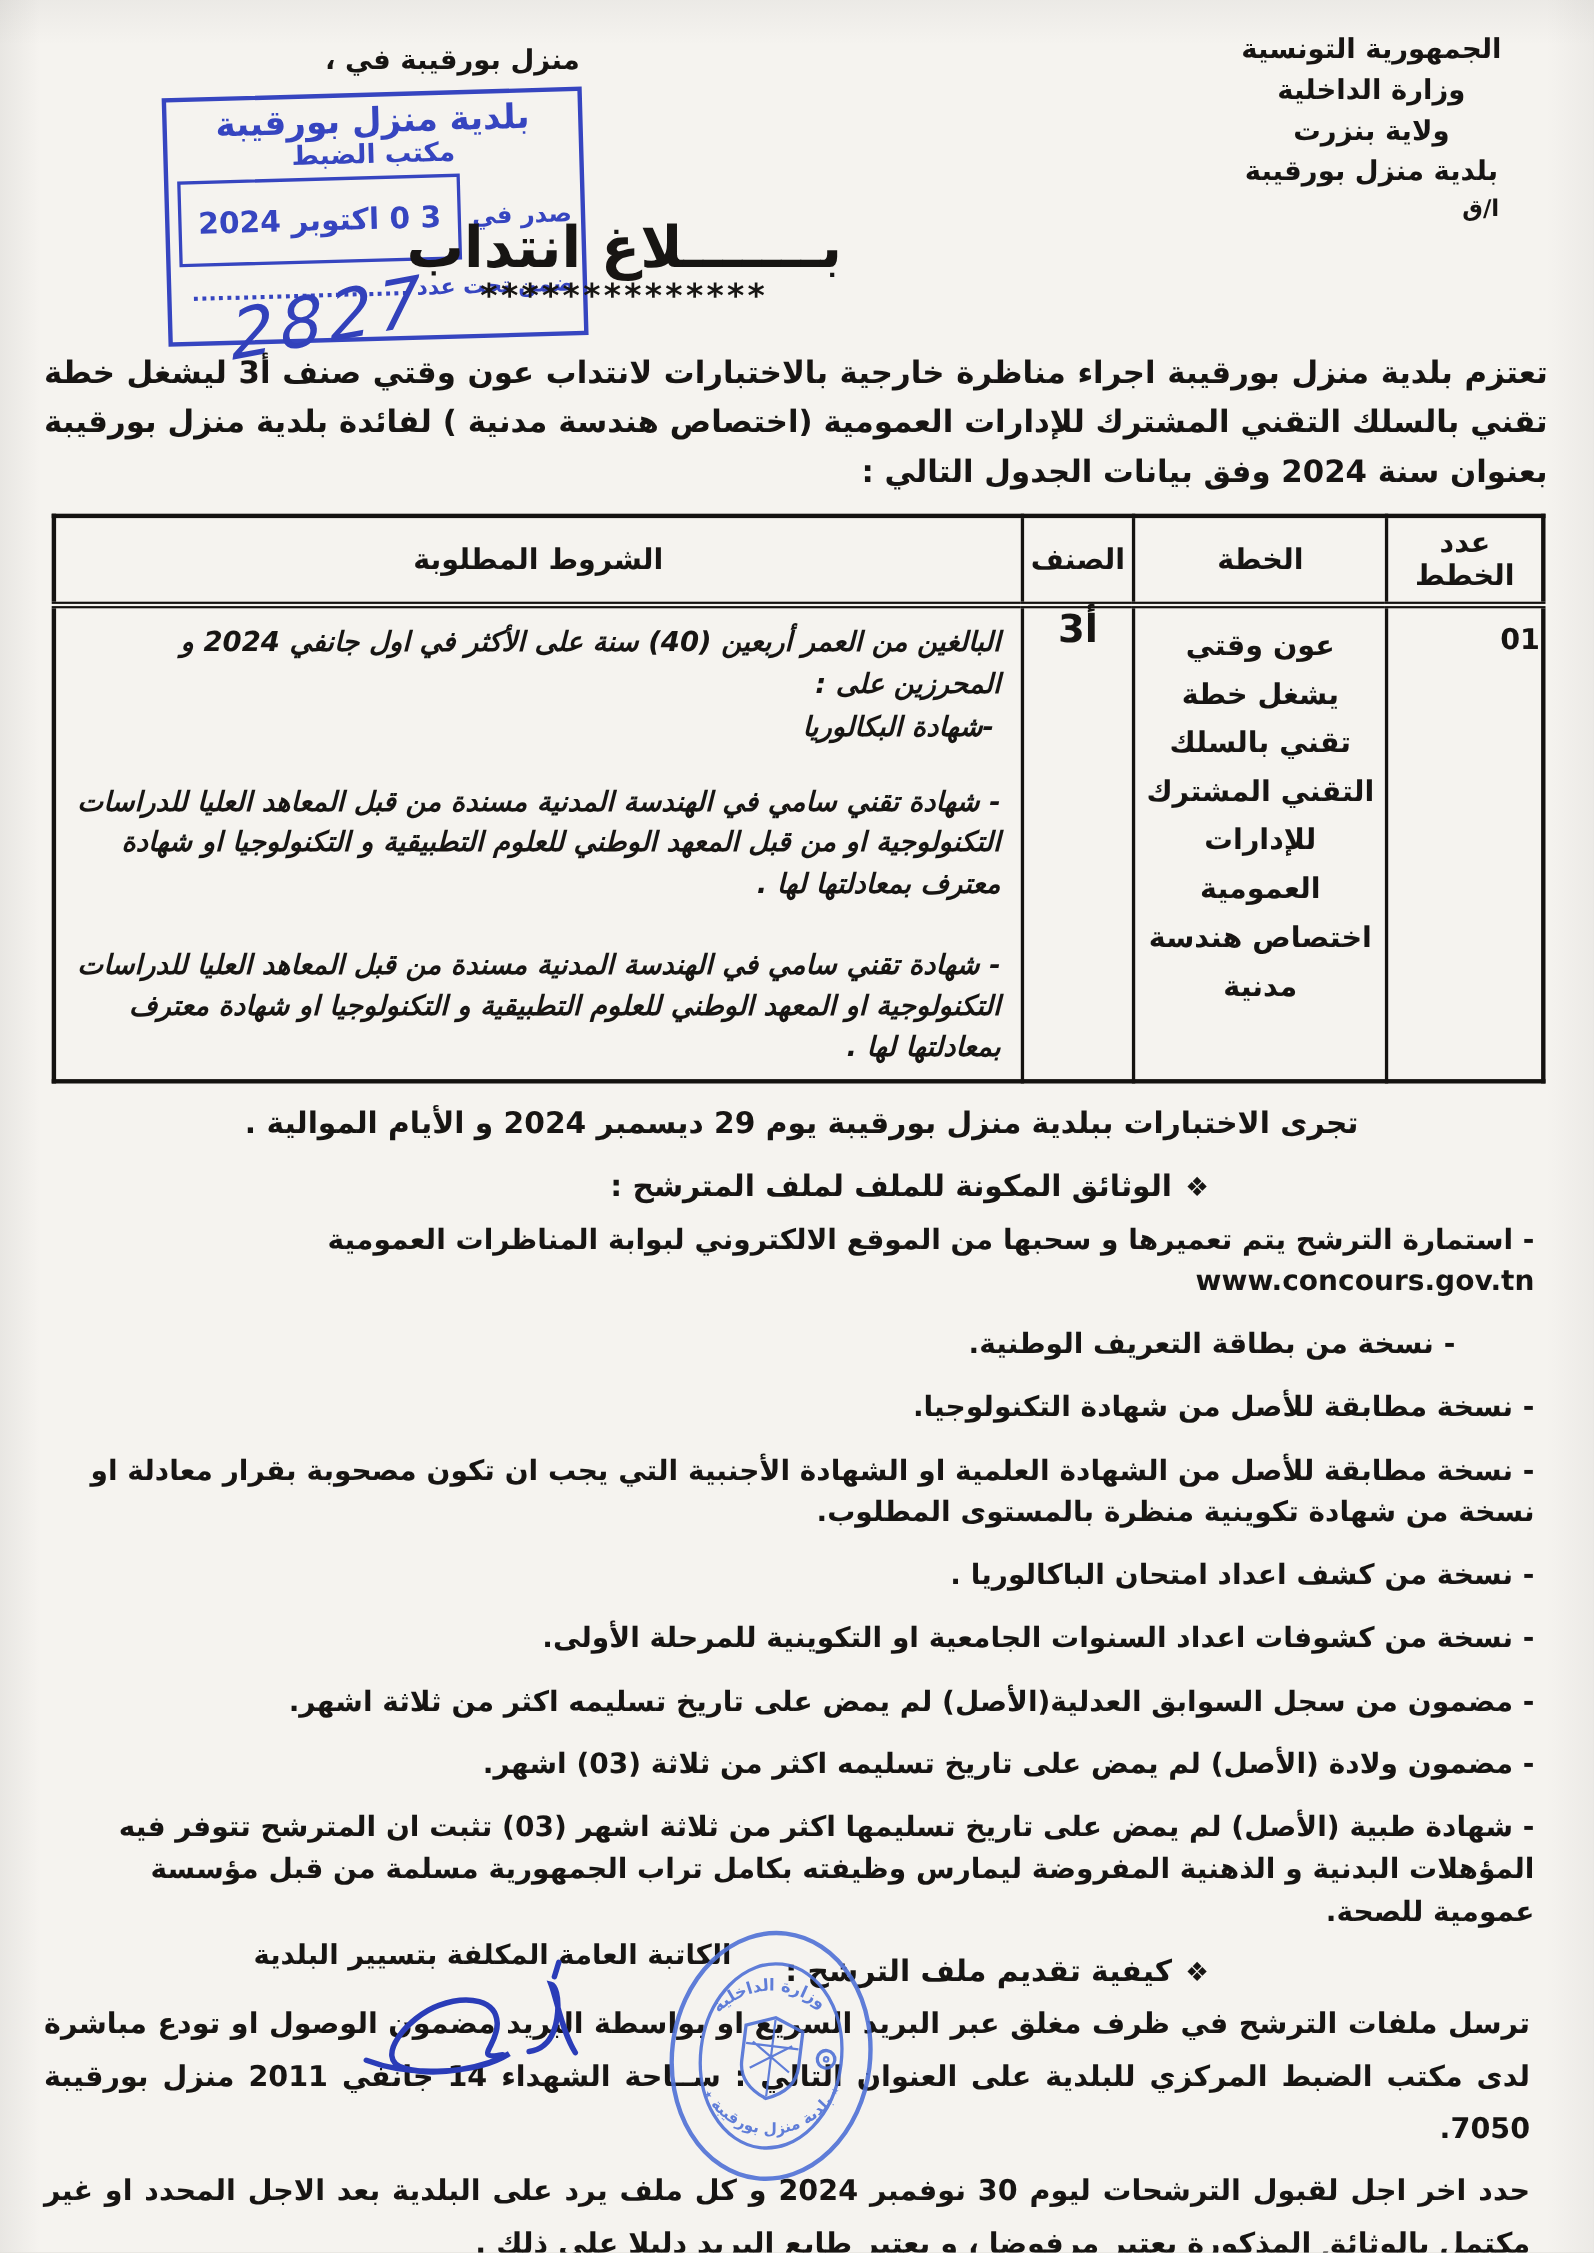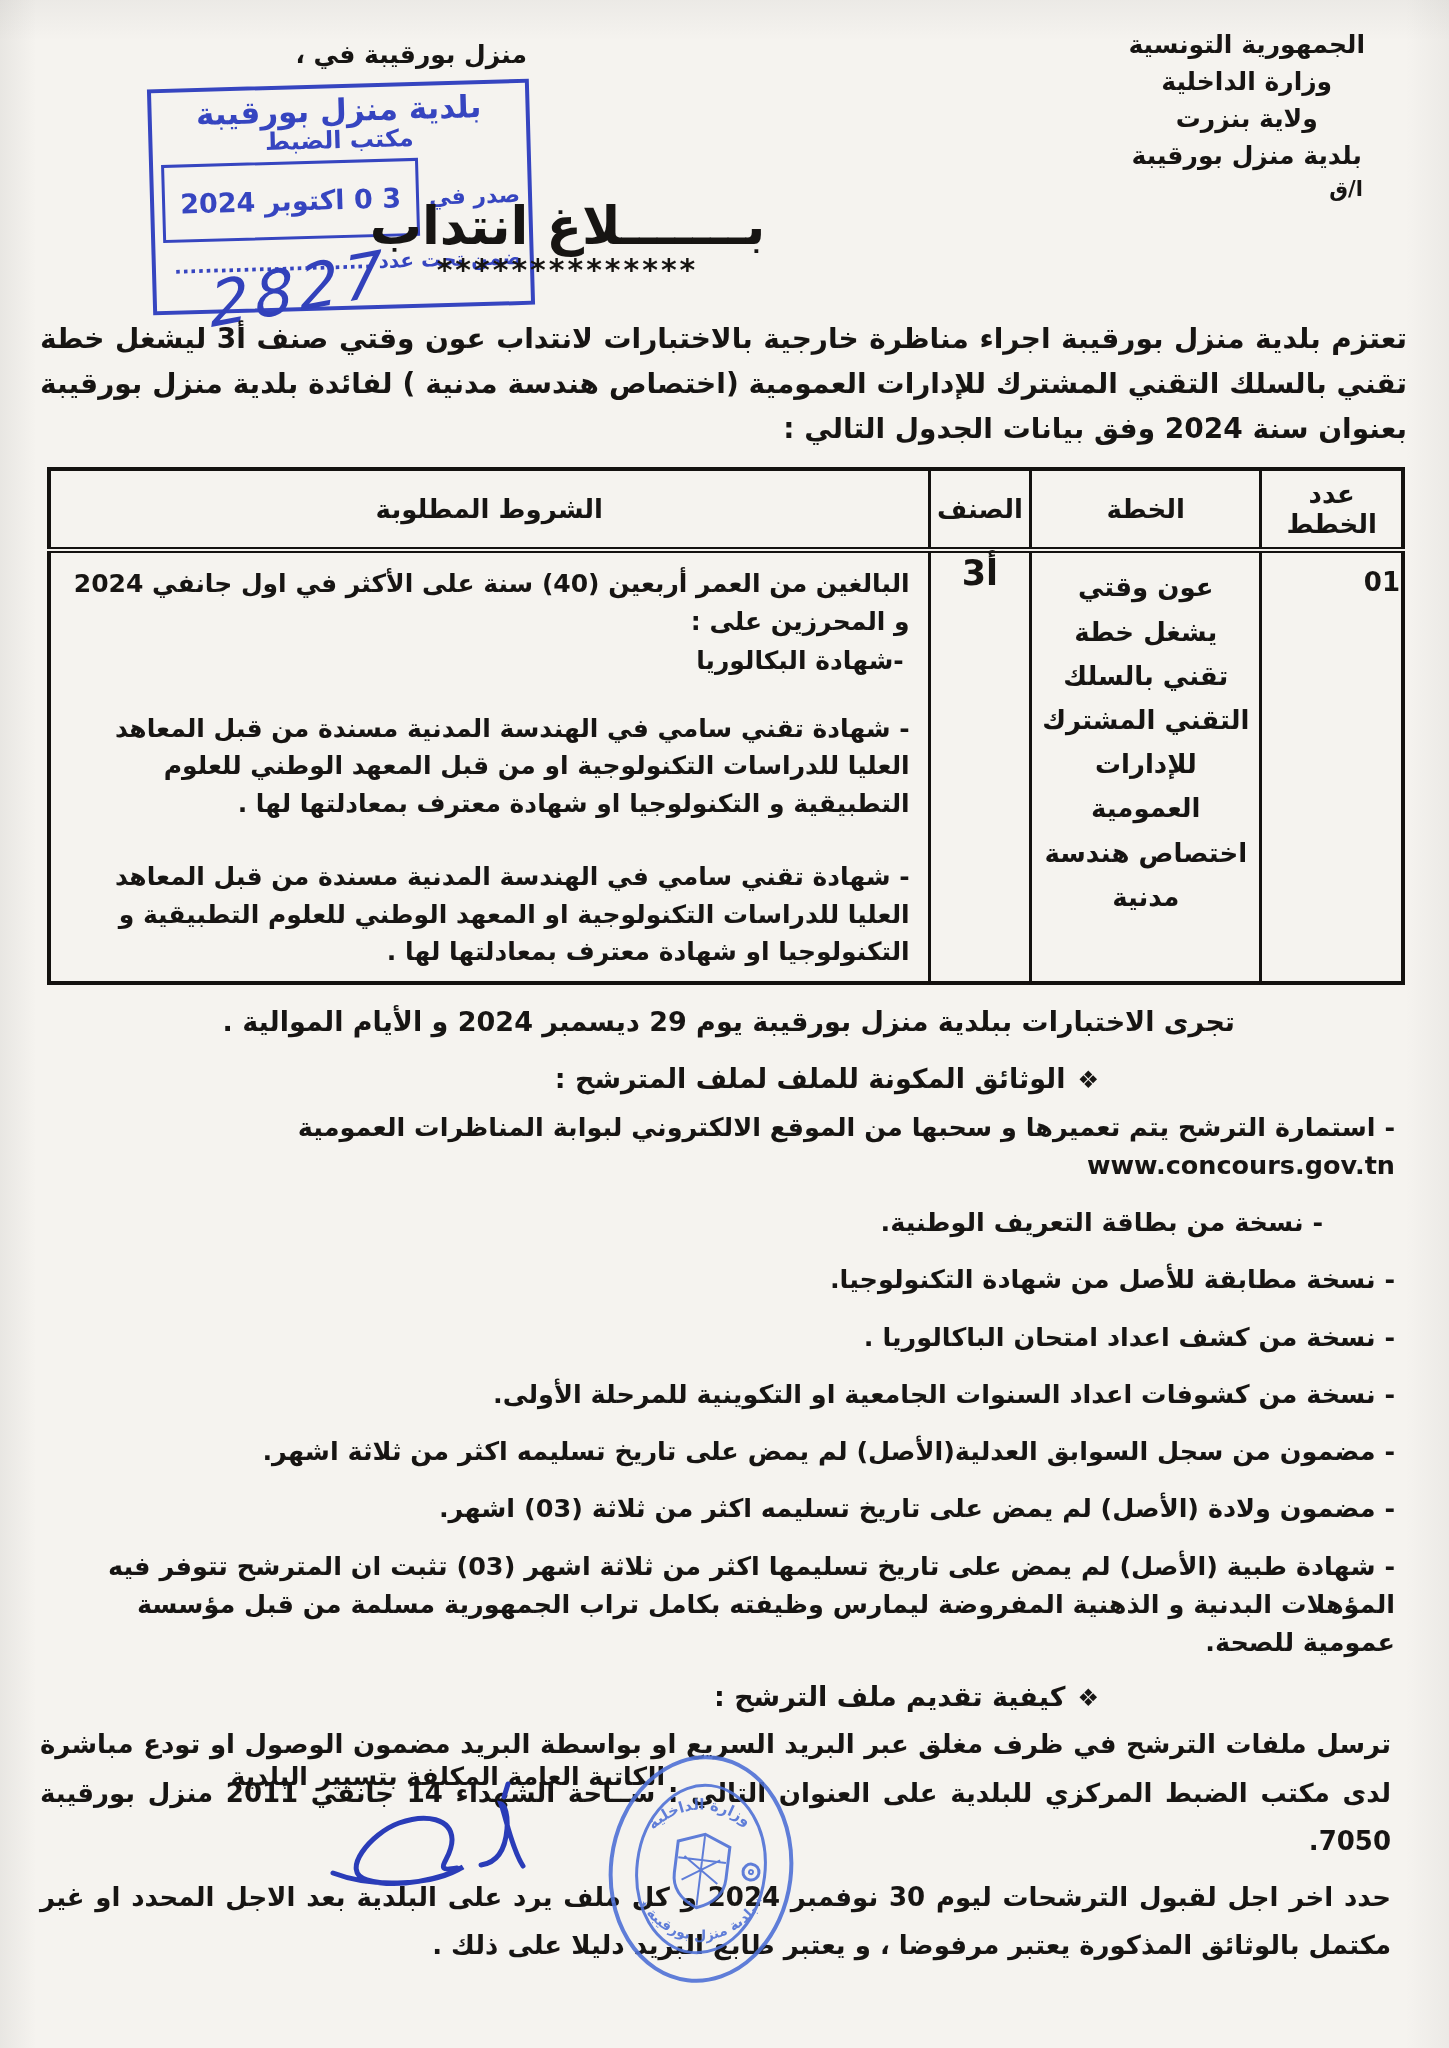--- a/index.html
+++ b/index.html
@@ -51,21 +51,21 @@
     text-align:justify;text-align-last:right;}
   
   table.tbl{border-collapse:collapse;width:1358px;margin:16px 44px 0;border:4px solid #141210;}
   .tbl th{border:3px solid #141210;border-bottom:6px double #141210;
     font-size:26px;font-weight:800;padding:8px 4px;text-align:center;background:#f5f3ef;}
   .tbl td{border:3px solid #141210;vertical-align:top;font-weight:700;}
   .td-count{text-align:right;font-size:26px;padding-top:14px;}
   .td-pos{text-align:center;font-size:26px;line-height:1.7;padding:12px 8px;}
   .td-grade{text-align:center;font-size:35px;padding-top:0;}
   .td-cond{padding:12px 18px 10px 12px;font-size:25px;line-height:1.5;}
-  .td-cond p{margin:0;}
+  .td-cond p{margin:0;font-style:italic;}
   .td-cond .c0{margin-bottom:2px;}
   .td-cond .c1{margin-bottom:30px;padding-right:6px;}
   .td-cond .c2{margin-bottom:36px;}
   
   .exam-line{margin:16px 214px 0 40px;font-size:27px;font-weight:700;line-height:1.55;}
   .lead{font-weight:800;}
   .b-date{font-weight:800;}
   .sec-heading{margin:20px 350px 0 40px;font-size:27px;font-weight:800;white-space:nowrap;}
   .sec-heading .diamond{font-size:24px;margin-left:12px;}
   ul.docs{list-style:none;margin:14px 54px 0 40px;padding:0;}
@@ -147,20 +147,21 @@
     </table>
 
     <p class="exam-line"><span class="lead">تجرى</span><span> الاختبارات ببلدية منزل بورقيبة  يوم </span><span class="b-date">29 ديسمبر 2024</span><span> و الأيام الموالية .</span></p>
 
     <div class="sec-heading"><span class="diamond">❖</span><span>الوثائق المكونة للملف لملف المترشح :</span></div>
 
     <ul class="docs">
       <li>- استمارة الترشح يتم تعميرها و سحبها من الموقع الالكتروني لبوابة المناظرات العمومية www.concours.gov.tn</li>
       <li class="indent">- نسخة من بطاقة التعريف الوطنية.</li>
       <li>- نسخة مطابقة للأصل من شهادة التكنولوجيا.</li>
+      <li>- نسخة مطابقة للأصل من الشهادة العلمية او الشهادة الأجنبية التي يجب ان تكون مصحوبة بقرار معادلة  او نسخة من شهادة تكوينية منظرة بالمستوى المطلوب.</li>
       <li>- نسخة من كشف اعداد امتحان الباكالوريا .</li>
       <li>- نسخة من كشوفات اعداد السنوات الجامعية او التكوينية للمرحلة الأولى.</li>
       <li>- مضمون من سجل السوابق العدلية(الأصل) لم يمض على تاريخ تسليمه اكثر من ثلاثة اشهر.</li>
       <li>- مضمون ولادة (الأصل) لم يمض على تاريخ تسليمه اكثر من ثلاثة (03)  اشهر.</li>
       <li>- شهادة طبية (الأصل) لم يمض على تاريخ تسليمها اكثر من ثلاثة اشهر (03) تثبت ان المترشح تتوفر فيه المؤهلات البدنية و الذهنية المفروضة ليمارس وظيفته بكامل تراب الجمهورية مسلمة من قبل مؤسسة عمومية للصحة.</li>
     </ul>
 
     <div class="sec-heading"><span class="diamond">❖</span><span>كيفية تقديم ملف الترشح :</span></div>
 
     <p class="sub-p"><span class="lead">ترسل</span><span> ملفات الترشح في ظرف مغلق عبر البريد السريع او بواسطة البريد مضمون الوصول او تودع مباشرة لدى مكتب الضبط المركزي للبلدية على العنوان التالي : ســاحة الشهداء 14 جانفي 2011 منزل بورقيبة 7050.</span></p>

